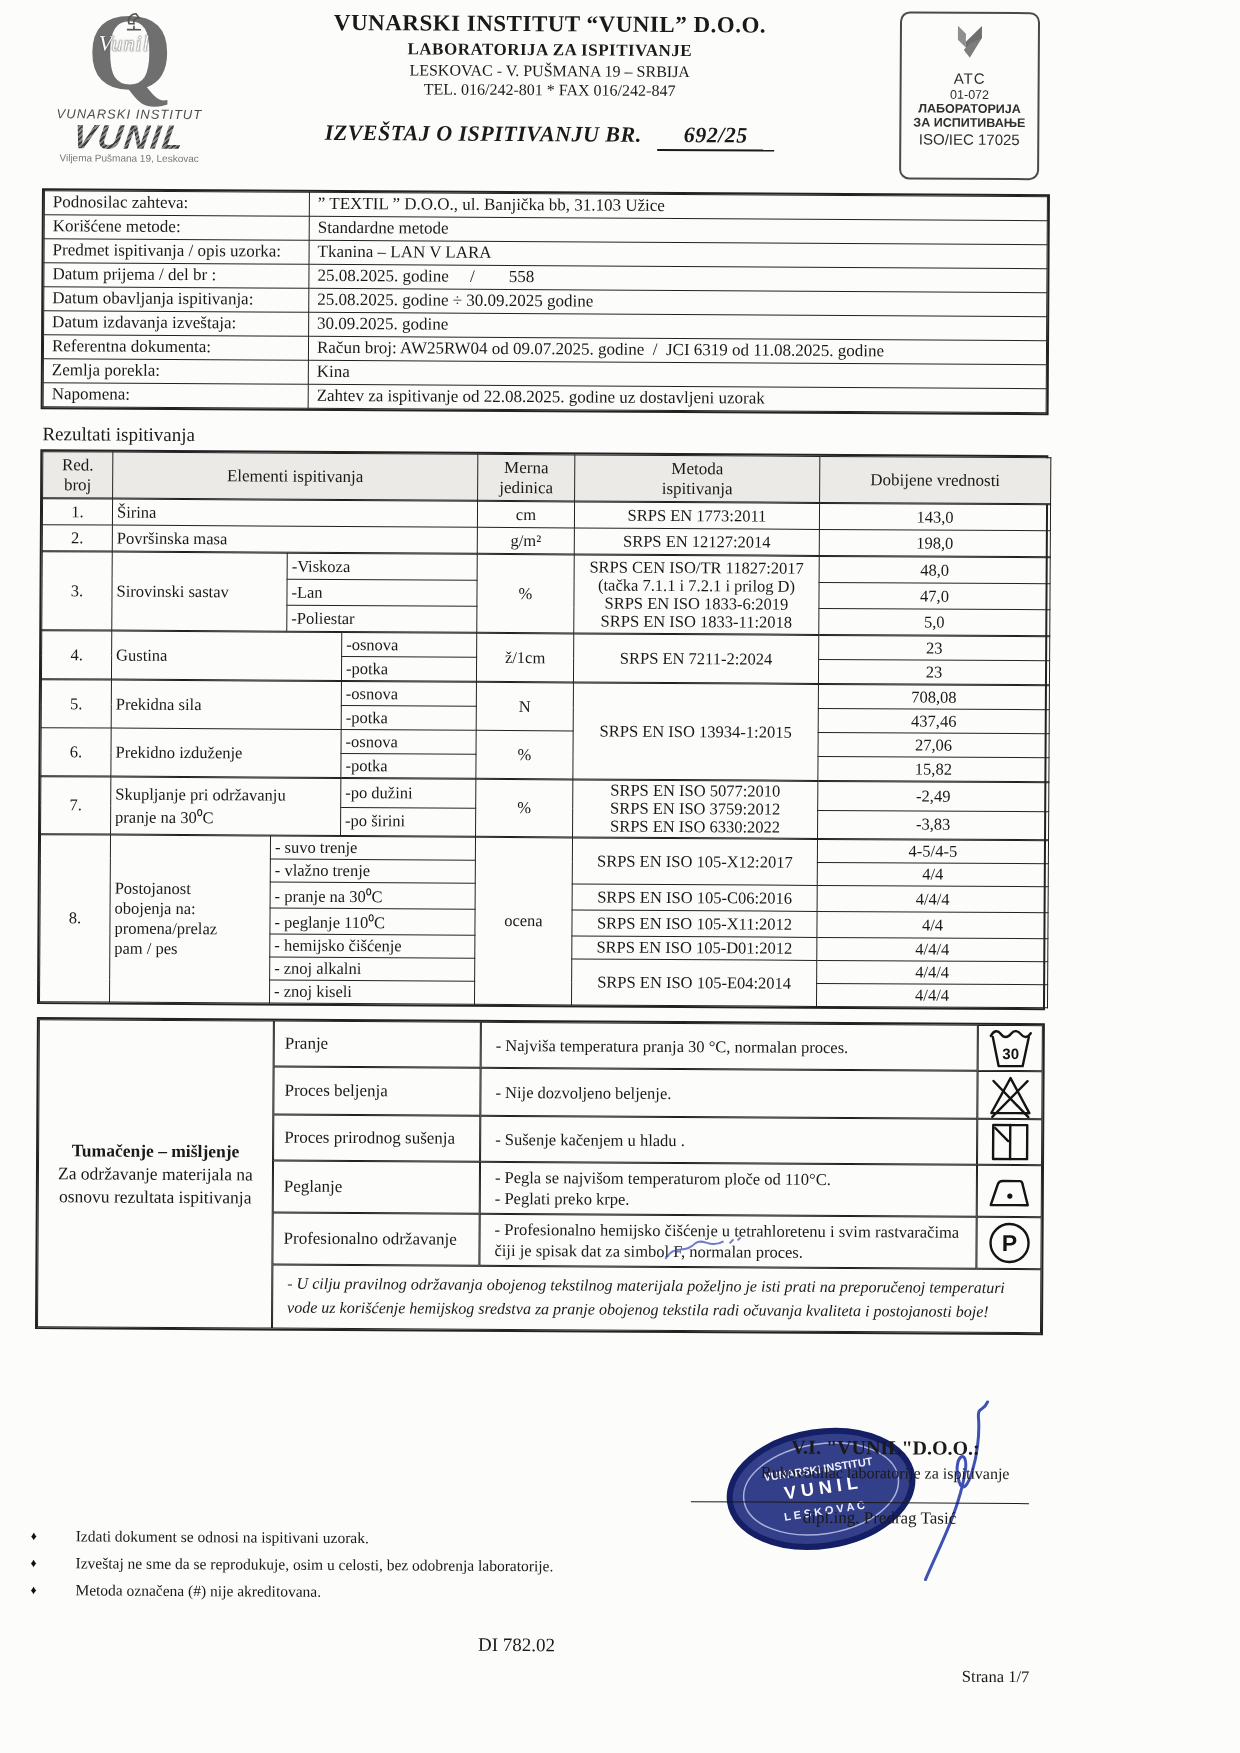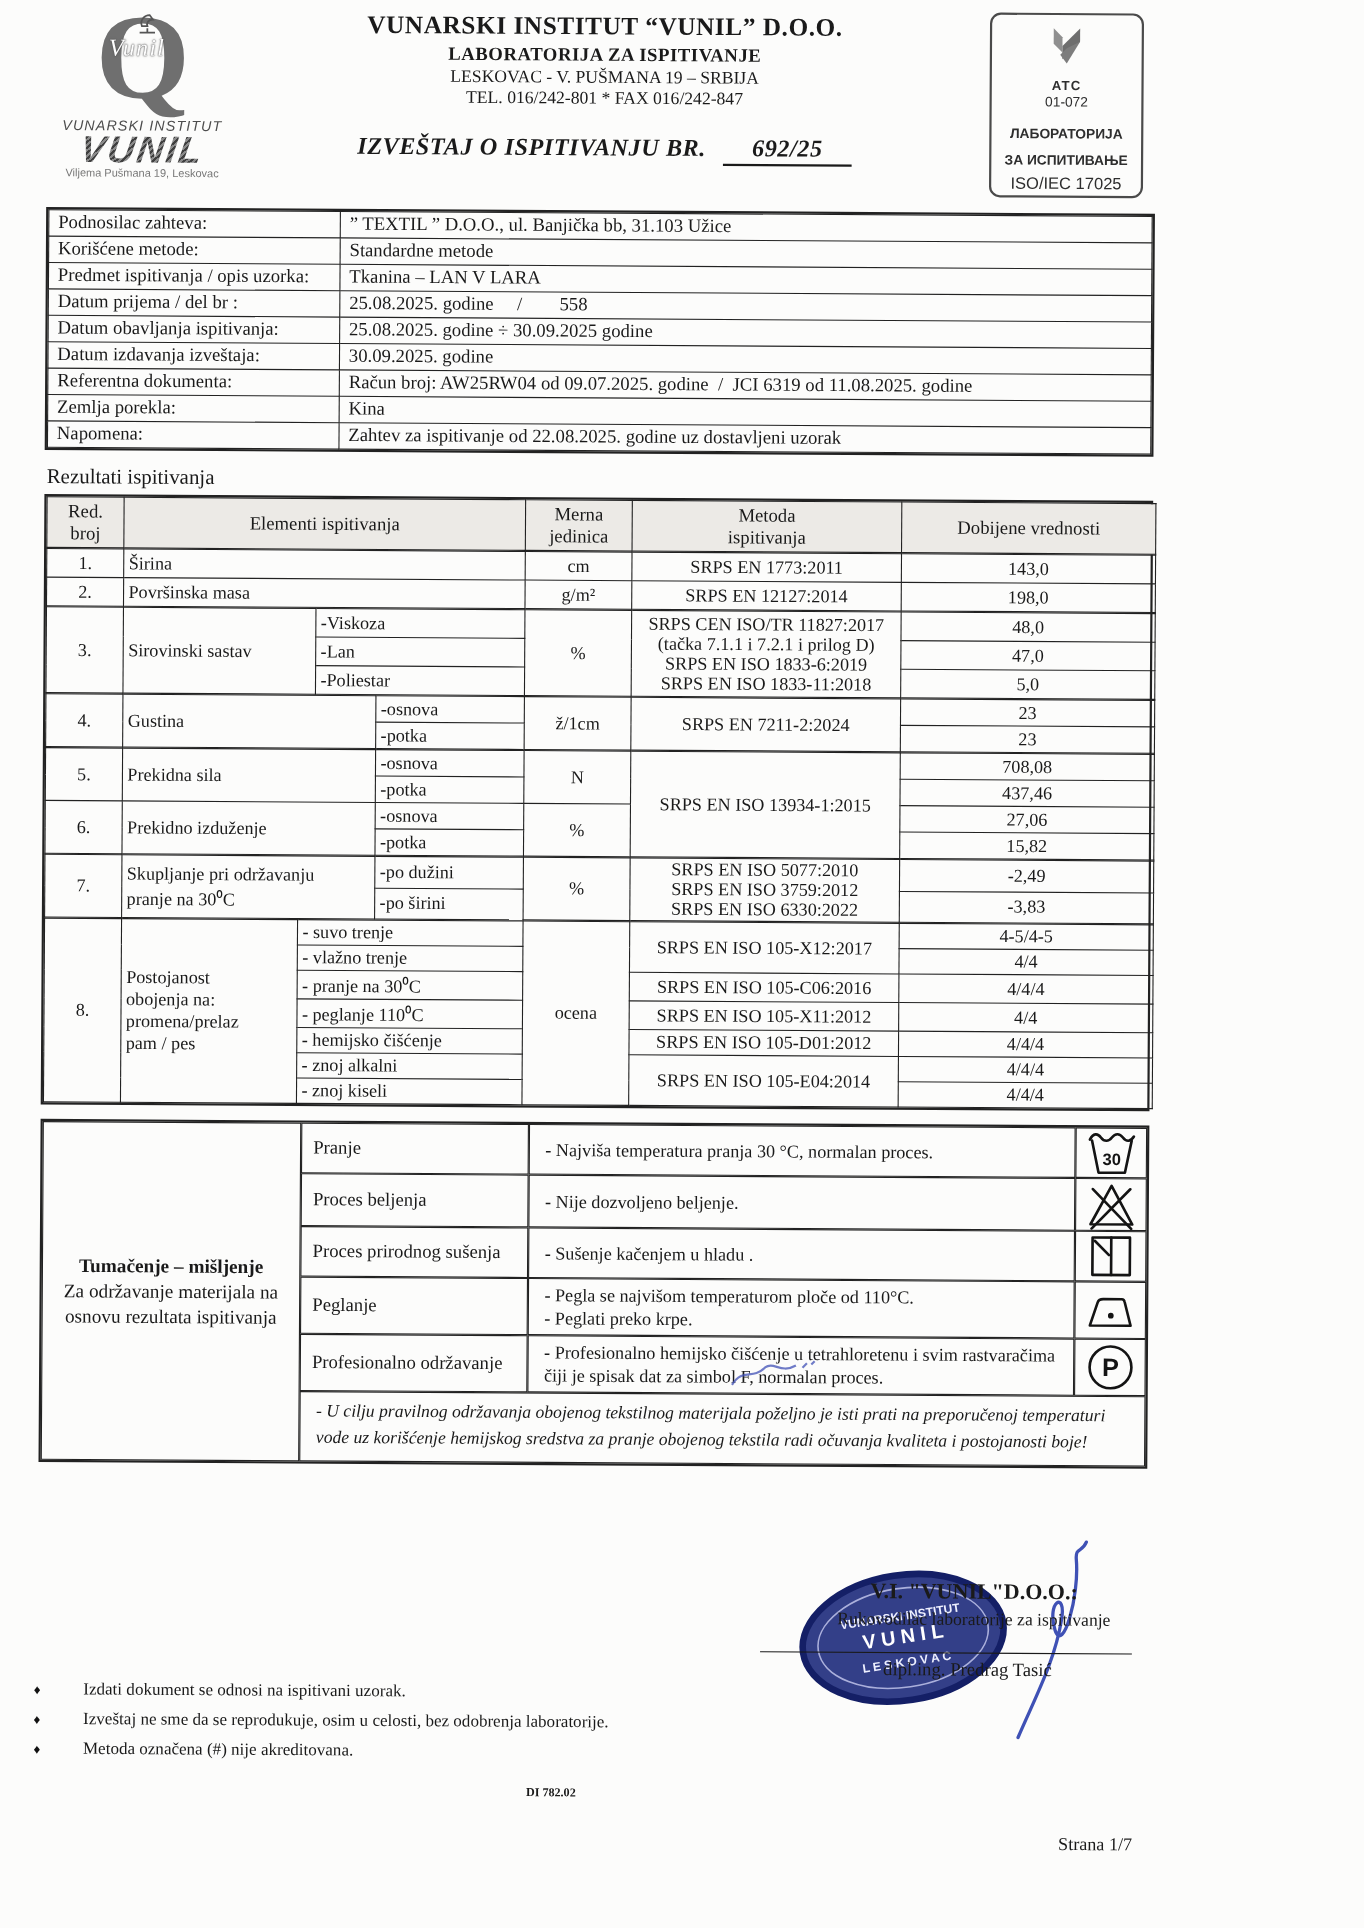--- a/index.html
+++ b/index.html
@@ -27,23 +27,23 @@
   .hc1 { font-size:23px; font-weight:bold; letter-spacing:0.5px; }
   .hc2 { font-size:17px; font-weight:bold; margin-top:3px; letter-spacing:0.5px;}
   .hc3 { font-size:16px; margin-top:2px; }
   .hc4 { font-size:16px; margin-top:1px; }
   .hdr-title { position:absolute; left:250px; top:118px; width:600px; text-align:center;
                font-size:22px; font-weight:bold; font-style:italic; letter-spacing:0.5px; }
   .hdr-title .num { display:inline-block; border-bottom:2px solid #1a1a1a; padding:0 26px 1px 26px; margin-left:10px; }
 
   .badge { position:absolute; left:900px; top:6px; width:140px; height:168px; border:2px solid #4a4a4a;
            border-radius:10px; text-align:center; font-family:"Liberation Sans",sans-serif; color:#2e2e2e; padding-top:8px;}
-  .badge .atc { font-weight:bold; font-size:12px; margin-top:2px; letter-spacing:1px;}
+  .badge .atc { font-weight:normal; font-size:15px; margin-top:2px; letter-spacing:1px;}
   .badge .code { font-size:12.5px; margin-top:1px; }
-  .badge .lab { font-size:12.5px; font-weight:bold; margin-top:10px; line-height:24px; }
+  .badge .lab { font-size:12.5px; font-weight:bold; line-height:14px; }
   .badge .iso { font-size:15px; margin-top:1px; }
 
   
   .info-wrap { margin:8px 0 0 43px; width:1008px; border:2px solid #222; }
   table.info { width:100%; border-collapse:collapse; table-layout:fixed; }
   table.info td { border:1px solid #222; font-size:17px; padding:1px 6px 2px 8px; height:23px; vertical-align:middle; }
   table.info td.lbl { width:265px; }
 
   
   .res-heading { margin:14px 0 4px 45px; font-size:19px; }
@@ -74,21 +74,21 @@
   .sig-company { position:absolute; left:800px; top:102px; font-size:20px; font-weight:bold; z-index:3;}
   .sig-role { position:absolute; left:770px; top:130px; font-size:16px; z-index:3;}
   .sig-line { position:absolute; left:700px; top:168px; width:338px; border-top:1.5px solid #1a1a1a; z-index:3;}
   .sig-name { position:absolute; left:812px; top:174px; font-size:17px; z-index:3;}
   .stamp-svg { position:absolute; left:630px; top:55px; z-index:2; }
   .scribble-svg { position:absolute; left:665px; top:-100px; z-index:2; }
   .notes { position:absolute; left:40px; top:198px; }
   .note-row { display:flex; margin-bottom:9px; }
   .note-row .dia { width:45px; font-size:12px; padding-top:2px; color:#111; }
   .note-row .txt { font-size:15.5px; }
-  .doc-code { position:absolute; left:488px; top:292px; font-size:11px; font-weight:bold; }
+  .doc-code { position:absolute; left:488px; top:302px; font-size:19px; font-weight:normal; }
   .page-num { position:absolute; left:972px; top:332px; font-size:16.5px; }
 
   svg .stk { stroke:#141414; stroke-width:2.4; fill:none; stroke-linecap:round; stroke-linejoin:round; }
 </style>
 </head>
 <body>
 
 <div class="page">
 <div class="tilt">
 

